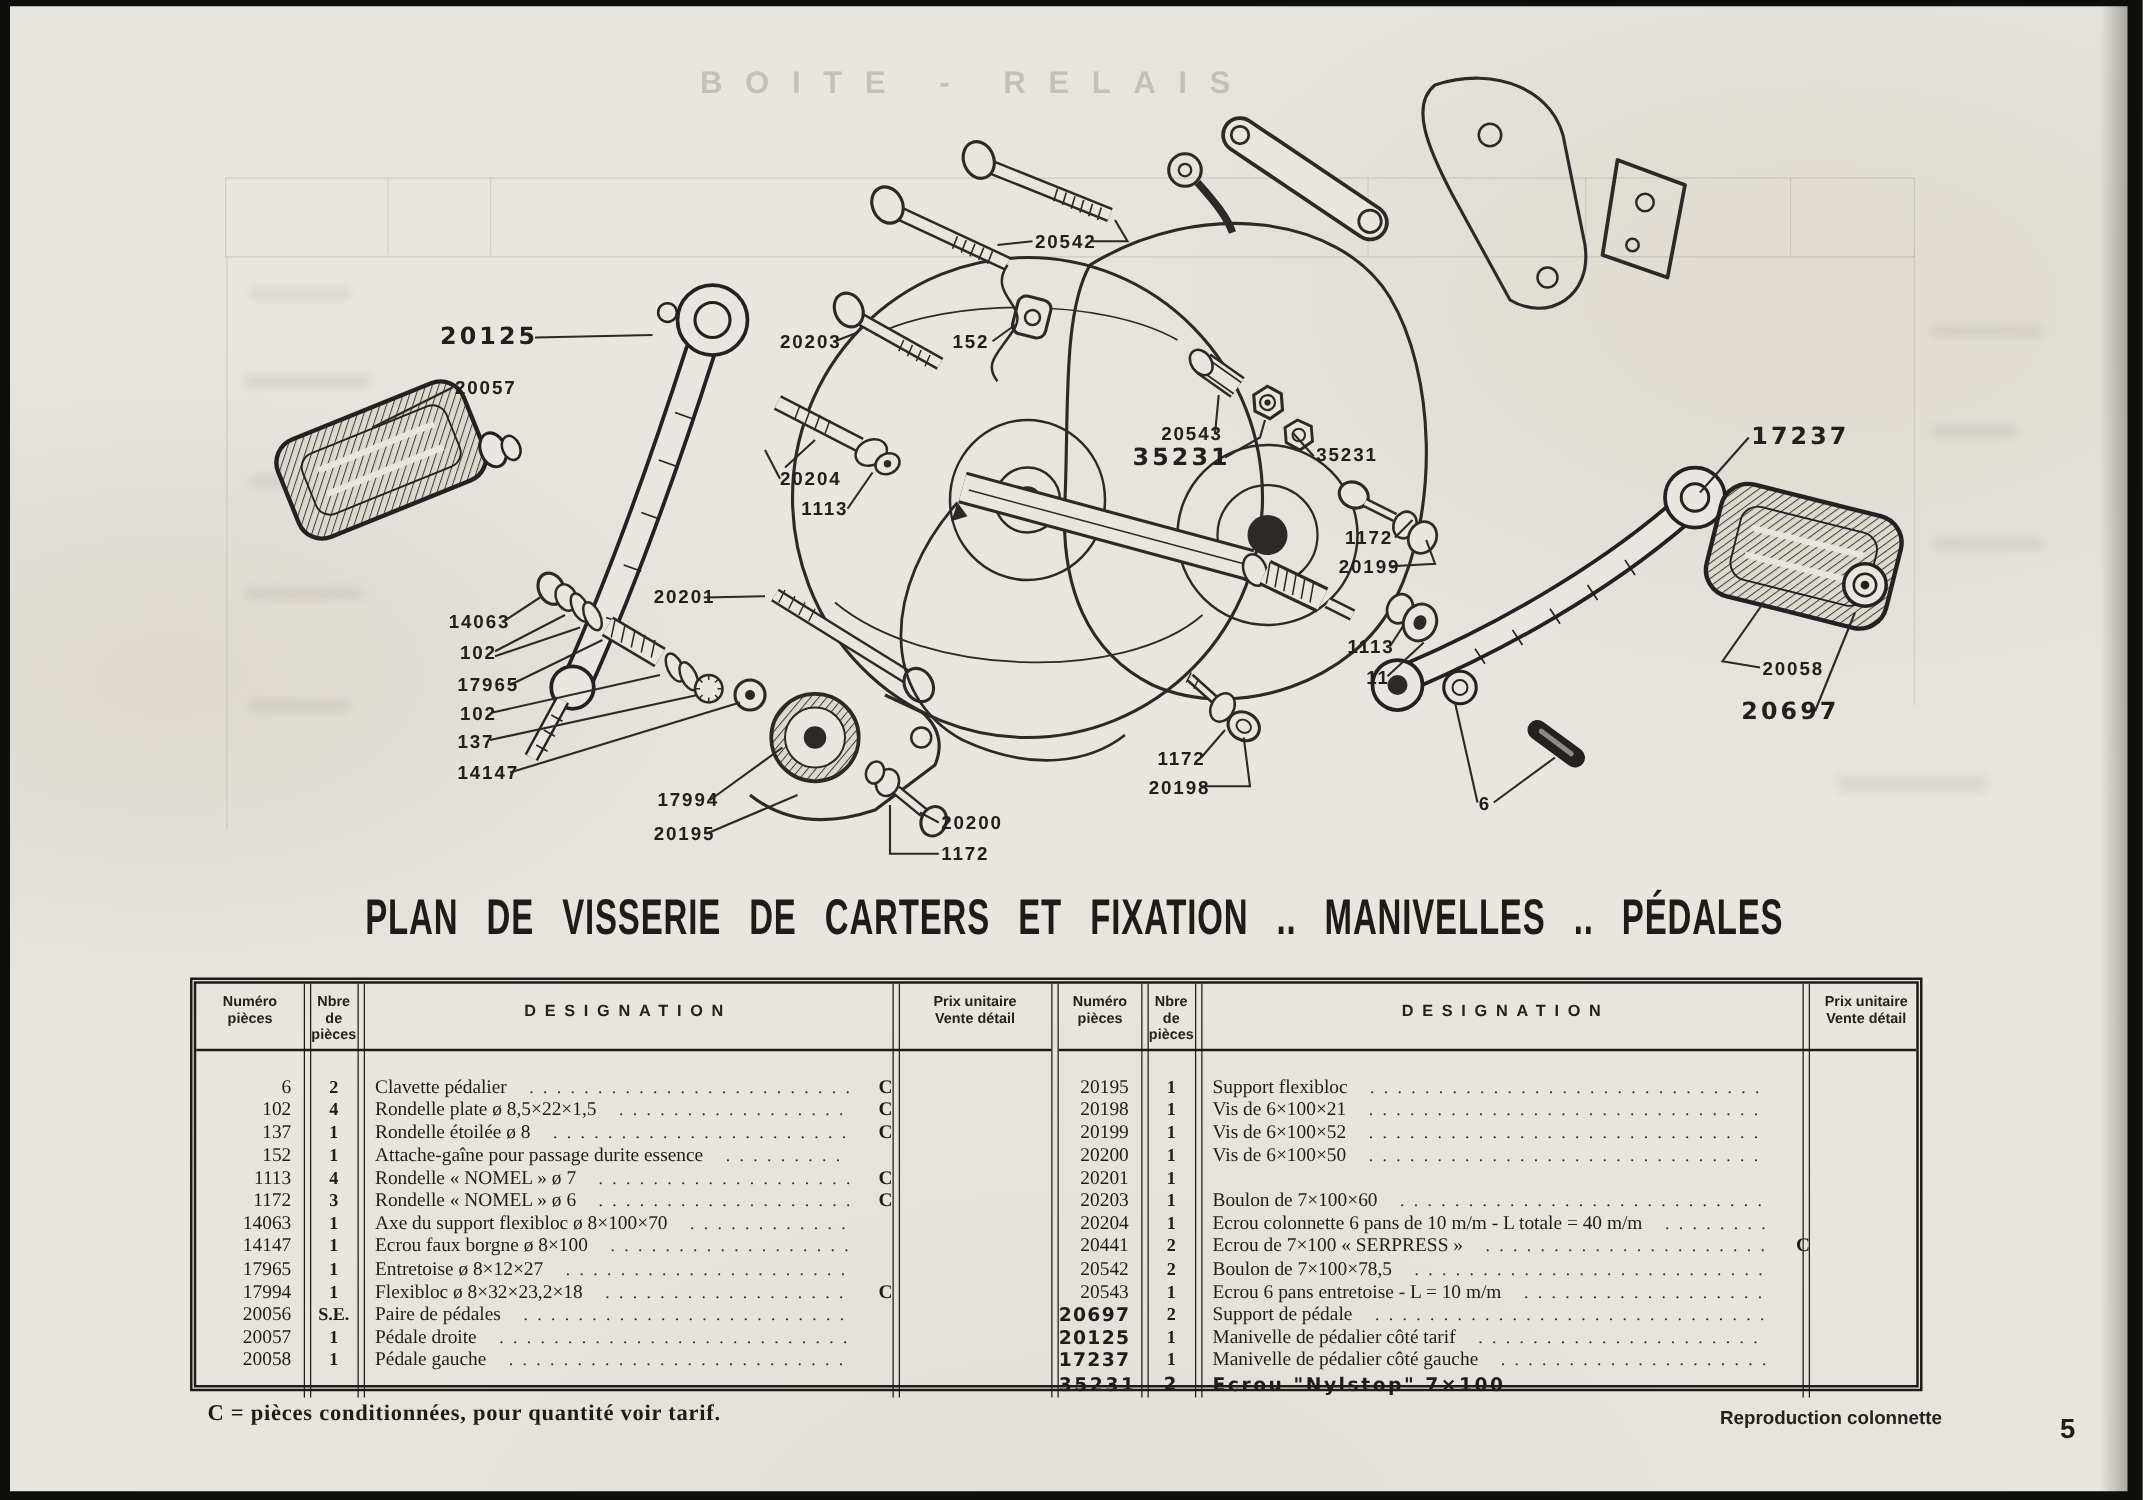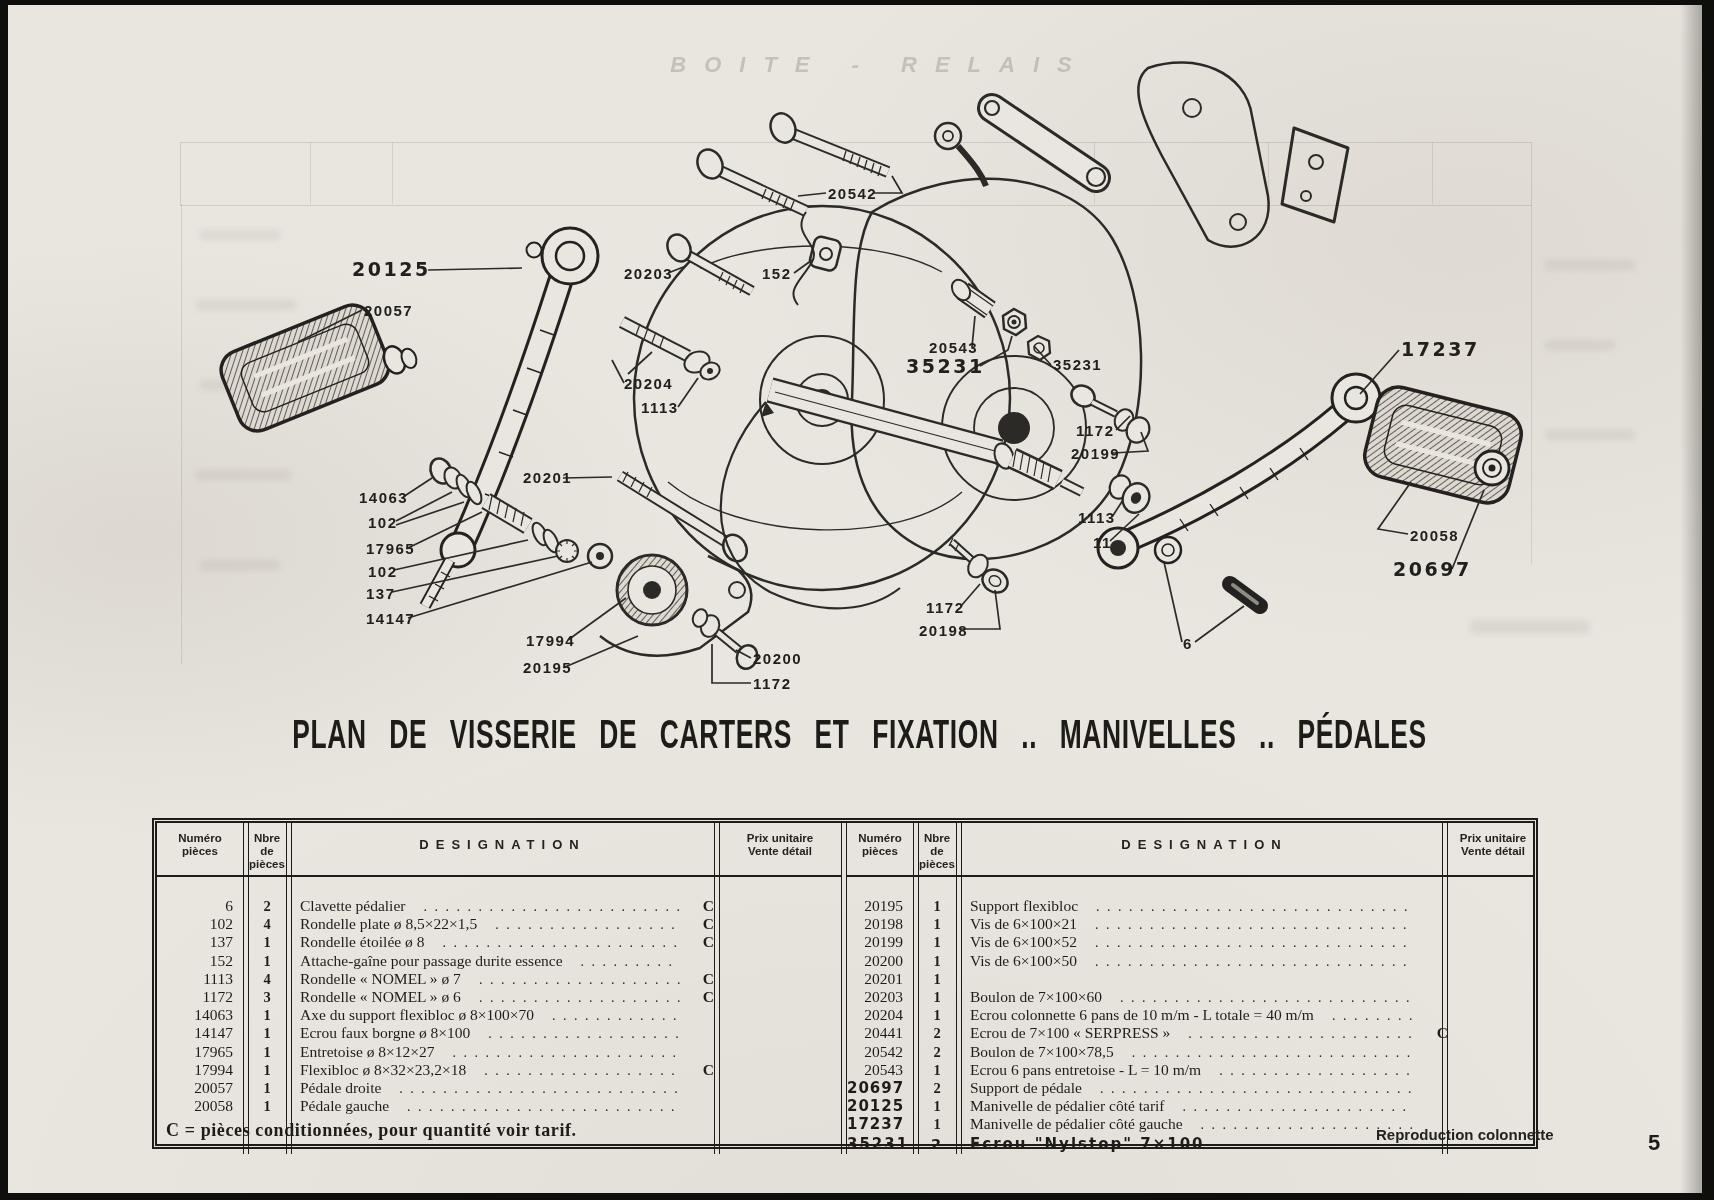--- a/index.html
+++ b/index.html
@@ -10,39 +10,39 @@
        radial-gradient(1200px 700px at 85% 20%, rgba(214,209,198,.55), rgba(214,209,198,0) 60%),
        radial-gradient(900px 500px at 8% 45%, rgba(208,203,192,.5), rgba(208,203,192,0) 60%),
        radial-gradient(1400px 900px at 50% 105%, rgba(219,214,204,.45), rgba(219,214,204,0) 65%);}
   .frame{position:absolute;inset:0;border-style:solid;border-color:#0e0e0d;
          border-width:5px 12px 7px 8px;pointer-events:none;z-index:40;}
   .edge-shade{position:absolute;top:0;right:0;width:34px;height:100%;z-index:39;pointer-events:none;
          background:linear-gradient(to left, rgba(20,20,18,.45), rgba(20,20,18,0));}
 
   
   .ghost{position:absolute;color:rgba(122,119,109,.4);filter:blur(.6px);z-index:1;}
-  #ghost-title{top:52px;left:560px;width:640px;text-align:center;font-weight:bold;font-size:22px;
-      letter-spacing:18px;color:rgba(128,124,114,.34);font-style:italic;}
+  #ghost-title{top:52px;left:560px;width:640px;font-weight:bold;font-size:25px;
+      letter-spacing:18px;color:rgba(128,124,114,.34);}
   .ghost-box{position:absolute;border:1px solid rgba(115,112,103,.22);z-index:1;}
   .ghost-line{position:absolute;background:rgba(115,112,103,.18);z-index:1;}
   .ghost-smudge{position:absolute;background:rgba(120,117,108,.12);filter:blur(3px);border-radius:4px;z-index:1;}
 
   #art{position:absolute;left:0;top:0;z-index:2;}
 
   .plabel{position:absolute;z-index:3;font-weight:bold;font-size:15px;letter-spacing:1.5px;
           color:#21201c;white-space:nowrap;}
   .plabel.hand{font-size:19px;letter-spacing:2.5px;font-family:"DejaVu Sans",sans-serif;}
 
   #title{position:absolute;top:712px;left:0;width:100%;text-align:center;z-index:4;}
   #title span{display:inline-block;transform:scaleX(.66);transform-origin:center;
       font-weight:bold;font-size:40px;letter-spacing:1px;word-spacing:22px;color:#1d1c19;white-space:nowrap;}
 
   
   #parts-table{position:absolute;left:152px;top:782px;width:1376px;height:321px;z-index:4;
-      border:5px double #1d1c19;display:grid;grid-template-columns:684px 6px 1fr;background:transparent;margin-top:36px;}
+      border:5px double #1d1c19;display:grid;grid-template-columns:684px 6px 1fr;background:transparent;}
   .vline-center{border-left:1.6px solid #1d1c19;border-right:1.6px solid #1d1c19;}
   .half{position:relative;--c1:86px;--c2:5px;--c3:38px;--c4:5px;--c6:5px;--c7:122px;}
   .half.right{--c1:66px;--c7:80px;}
   .vline{position:absolute;top:0;bottom:0;width:4px;border-left:1.4px solid #1d1c19;
          border-right:1.4px solid #1d1c19;z-index:2;}
   .hdr{display:grid;grid-template-columns:var(--c1) var(--c2) var(--c3) var(--c4) 1fr var(--c6) var(--c7);
        height:52px;border-bottom:2.5px solid #1d1c19;}
   .hdr .hcell{white-space:pre-line;text-align:center;font-weight:bold;font-size:11.5px;line-height:13px;
        padding-top:9px;color:#23221e;}
   .hdr .designation{font-size:13px;letter-spacing:7px;padding-top:15px;}
@@ -496,20 +496,33 @@
             <div></div>
             <div class="desig">
               <span class="dtext">Flexibloc ø 8×32×23,2×18</span>
               <span class="dots"></span>
               <span class="flag">C</span>
             </div>
             <div></div>
             <div></div>
           </div>
           <div class="trow">
+            <div class="num">20056</div>
+            <div></div>
+            <div class="qty">S.E.</div>
+            <div></div>
+            <div class="desig">
+              <span class="dtext">Paire de pédales</span>
+              <span class="dots"></span>
+              <span class="flag"></span>
+            </div>
+            <div></div>
+            <div></div>
+          </div>
+          <div class="trow">
             <div class="num">20057</div>
             <div></div>
             <div class="qty">1</div>
             <div></div>
             <div class="desig">
               <span class="dtext">Pédale droite</span>
               <span class="dots"></span>
               <span class="flag"></span>
             </div>
             <div></div>

